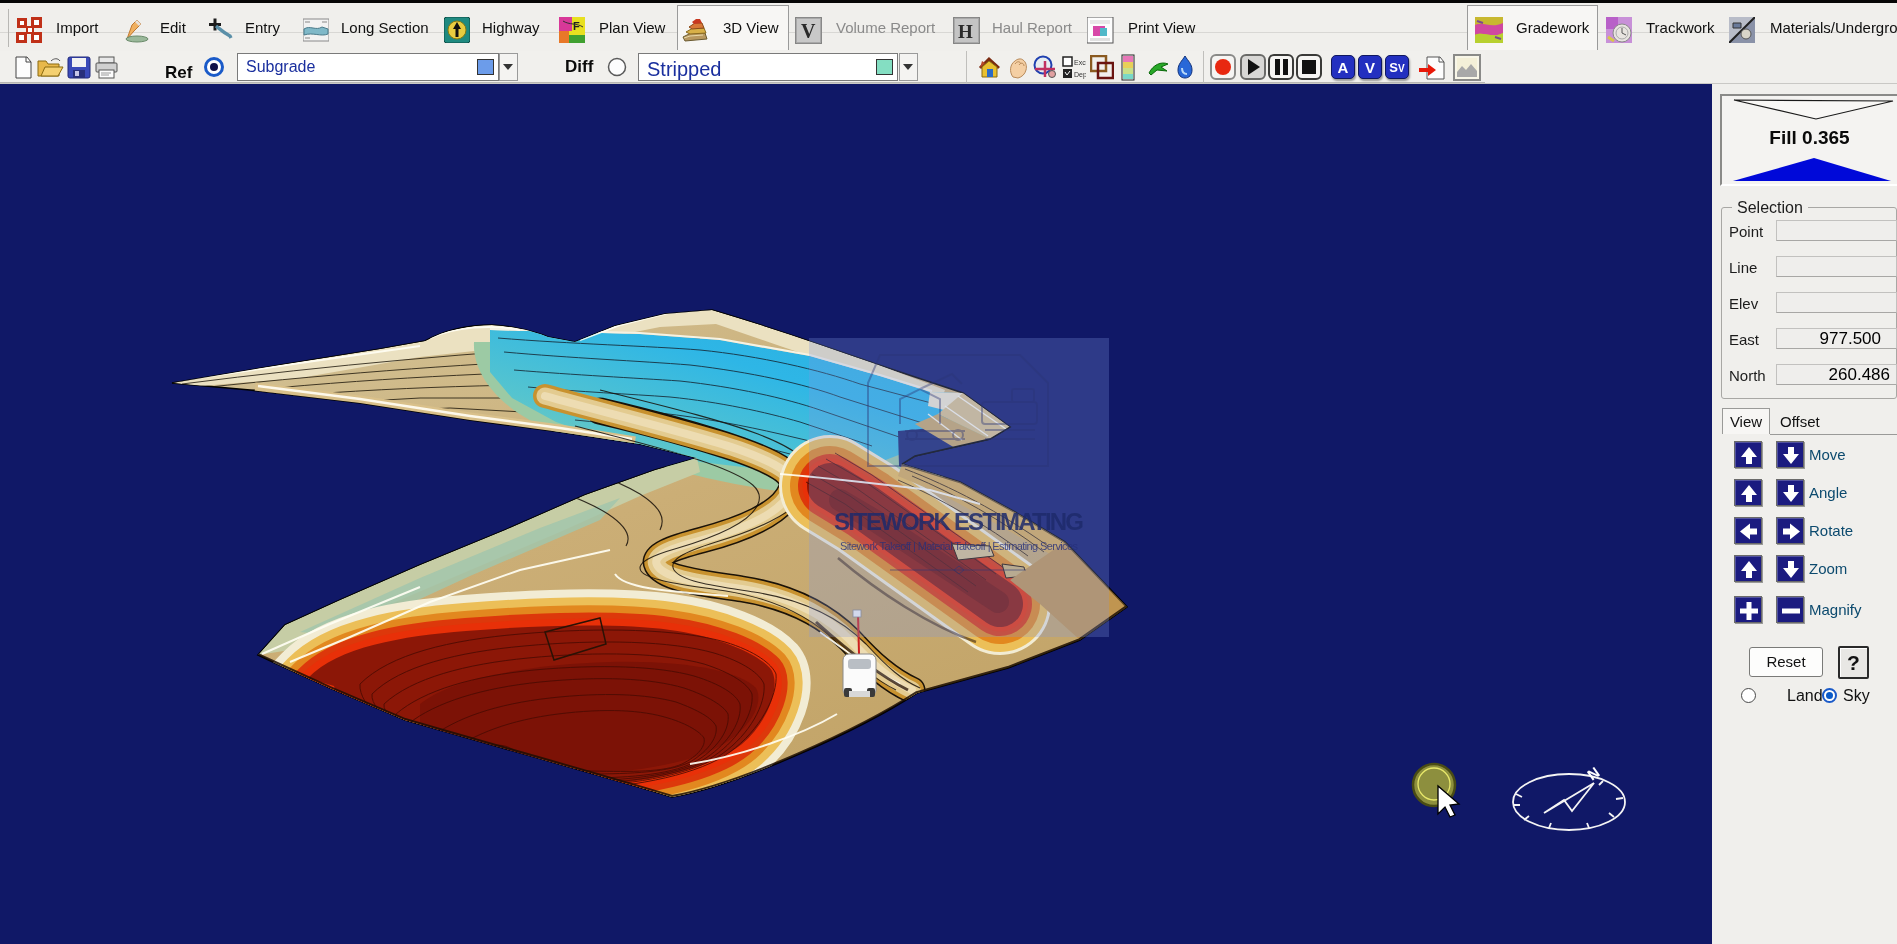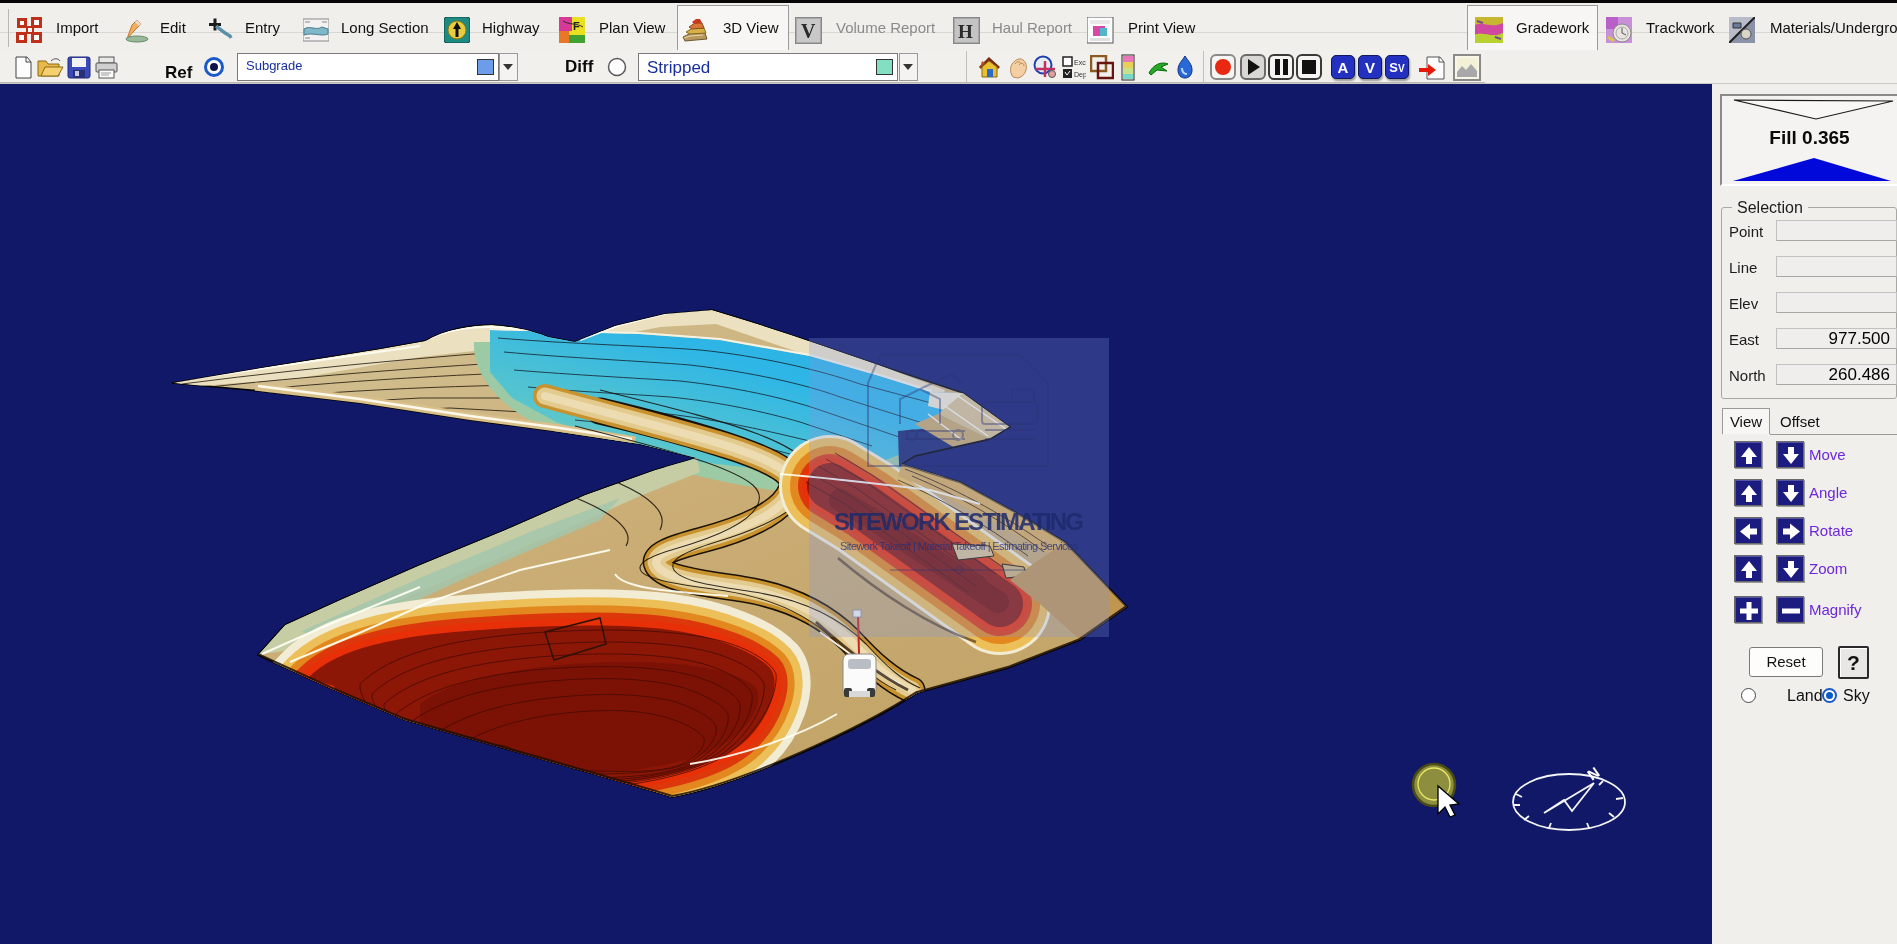--- a/index.html
+++ b/index.html
@@ -12,21 +12,21 @@
   .tabtxt { position:absolute; top:15px; font-size:15px; color:#101010; white-space:nowrap; }
   .tabtxt.dis { color:#8a8a8a; }
   .tico { position:absolute; top:13px; }
   .seltab { position:absolute; top:1px; height:45px; background:#f7f6f4; border:1px solid #9a9a9a; border-bottom:none; }
   #canvas { position:absolute; left:0; top:84px; width:1712px; height:860px; background:#101867; }
   #panel { position:absolute; left:1712px; top:84px; width:185px; height:860px; background:#f0efec; font-family:"Liberation Sans", sans-serif; }
   .inbox { position:absolute; left:64px; width:121px; height:21px; background:#efeeec; border:1px solid #c2c1bf; border-bottom-color:#a8a7a5; }
   .slabel { position:absolute; left:17px; font-size:15px; color:#1c1c1c; }
   .bluebtn { position:absolute; width:28px; height:27px; background:#1b1b80; border:1px solid #6a6a6a; box-shadow:1px 1px 0 #9a9a98, inset 1px 1px 0 rgba(255,255,255,.25); }
   .bluebtn svg { position:absolute; left:0; top:0; }
-  .blabel { position:absolute; left:97px; font-size:15px; color:#6d28d9; }
+  .blabel { position:absolute; left:97px; font-size:15px; color:#0c4a6e; }
   .radio { position:absolute; width:15px; height:15px; border-radius:50%; background:#fff; border:1px solid #4a4a4a; }
 </style>
 </head>
 <body>
 <div id="win">
   <div id="topstrip"></div>
   <div id="row1">
     <div style="position:absolute;left:8px;top:5px;width:1px;height:38px;background:#b8b7b4;"></div>
     <div class="seltab" style="left:677px;width:112px;"></div>
     <div class="seltab" style="left:1467px;width:131px;"></div>
@@ -154,32 +154,32 @@
         <rect x="2" y="7" width="21" height="9" rx="1" fill="#d0d0d0" stroke="#555"></rect>
         <rect x="5" y="14" width="15" height="8" fill="#fdfdfd" stroke="#555"></rect>
         <path d="M7 17 h10 M7 19 h8" stroke="#999"></path>
       </svg>
     <div style="position:absolute;left:165px;top:12px;font-size:17px;font-weight:bold;color:#0a0a0a;">Ref</div>
     <svg style="position:absolute;left:204px;top:6px" width="20" height="20">
         <circle cx="10" cy="10" r="8.5" fill="#fff" stroke="#1a5ac8" stroke-width="3"></circle>
         <circle cx="10" cy="10" r="4" fill="#10124a"></circle>
       </svg>
     <div style="position:absolute;left:237px;top:2px;width:262px;height:28px;background:#fff;border:1px solid #7a7a7a;"></div>
-    <div style="position:absolute;left:246px;top:7px;font-size:13px;color:#1a2f9e;text-align:right;">Subgrade</div>
+    <div style="position:absolute;left:246px;top:7px;font-size:16px;color:#1a2f9e;text-align:right;">Subgrade</div>
     <div style="position:absolute;left:477px;top:8px;width:17px;height:16px;background:#6c9cea;border:1px solid #333;"></div>
     <div style="position:absolute;left:499px;top:2px;width:19px;height:28px;background:#f4f3f1;border:1px solid #9a9a9a;"></div>
     <svg style="position:absolute;left:503px;top:13px" width="11" height="7">
         <path d="M0 0 L10 0 L5 6 Z" fill="#333"></path>
       </svg>
     <div style="position:absolute;left:565px;top:6px;font-size:17px;font-weight:bold;color:#0a0a0a;">Diff</div>
     <svg style="position:absolute;left:607px;top:6px" width="20" height="20">
         <circle cx="10" cy="10" r="8.5" fill="#fdfdfd" stroke="#5a5a5a" stroke-width="1.5"></circle>
       </svg>
     <div style="position:absolute;left:638px;top:2px;width:260px;height:28px;background:#fff;border:1px solid #7a7a7a;"></div>
-    <div style="position:absolute;left:647px;top:7px;font-size:17px;color:#1a2f9e;">Stripped</div>
+    <div style="position:absolute;left:647px;top:7px;font-size:20px;color:#1a2f9e;">Stripped</div>
     <div style="position:absolute;left:876px;top:8px;width:17px;height:16px;background:#84dec2;border:1px solid #333;"></div>
     <div style="position:absolute;left:899px;top:2px;width:19px;height:28px;background:#f4f3f1;border:1px solid #9a9a9a;"></div>
     <svg style="position:absolute;left:903px;top:13px" width="11" height="7">
         <path d="M0 0 L10 0 L5 6 Z" fill="#333"></path>
       </svg>
     <div style="position:absolute;left:966px;top:0px;width:1px;height:32px;background:#c0bfbc;"></div>
     <svg style="position:absolute;left:978px;top:5px" width="23" height="23">
         <path d="M2 12 L11 3 L21 12" fill="none" stroke="#7a2a10" stroke-width="3"></path>
         <path d="M4 11 L11 5 L19 11 L19 21 L4 21 Z" fill="#e8c030" stroke="#8a6a10"></path>
         <rect x="9" y="13" width="6" height="8" fill="#2a6ac8"></rect>
@@ -455,21 +455,21 @@
 
     <div style="position:absolute;left:9px;top:123px;width:176px;height:192px;border:1px solid #a8a7a4;border-radius:3px;"></div>
     <div style="position:absolute;left:20px;top:115px;background:#f0efec;padding:0 5px;font-size:16px;color:#1c1c1c;">Selection</div>
     <div class="slabel" style="top:139px;">Point</div>
       <div class="inbox" style="top:136px;"></div>
     <div class="slabel" style="top:175px;">Line</div>
       <div class="inbox" style="top:172px;"></div>
     <div class="slabel" style="top:211px;">Elev</div>
       <div class="inbox" style="top:208px;"></div>
     <div class="slabel" style="top:247px;">East</div>
-      <div class="inbox" style="top:244px;text-align:right;font-size:17px;color:#000;padding-right:6px;line-height:20px;">977.500</div>
+      <div class="inbox" style="top:244px;text-align:right;font-size:17px;color:#000;padding-right:15px;line-height:20px;">977.500</div>
     <div class="slabel" style="top:283px;">North</div>
       <div class="inbox" style="top:280px;text-align:right;font-size:17px;color:#000;padding-right:6px;line-height:20px;">260.486</div>
 
     <div style="position:absolute;left:10px;top:324px;width:48px;height:26px;background:#f7f6f4;border:1px solid #9a9a98;border-bottom:none;text-align:center;font-size:15px;color:#111;line-height:25px;">View</div>
     <div style="position:absolute;left:58px;top:350px;width:130px;height:1px;background:#9a9a98;"></div>
     <div style="position:absolute;left:68px;top:329px;font-size:15px;color:#111;">Offset</div>
 
     <div class="bluebtn" style="left:22px;top:357px;">
         <svg width="28" height="27">
           <path d="M14 5 L22 15 L17 15 L17 22 L11 22 L11 15 L6 15 Z" fill="#fff"></path>

